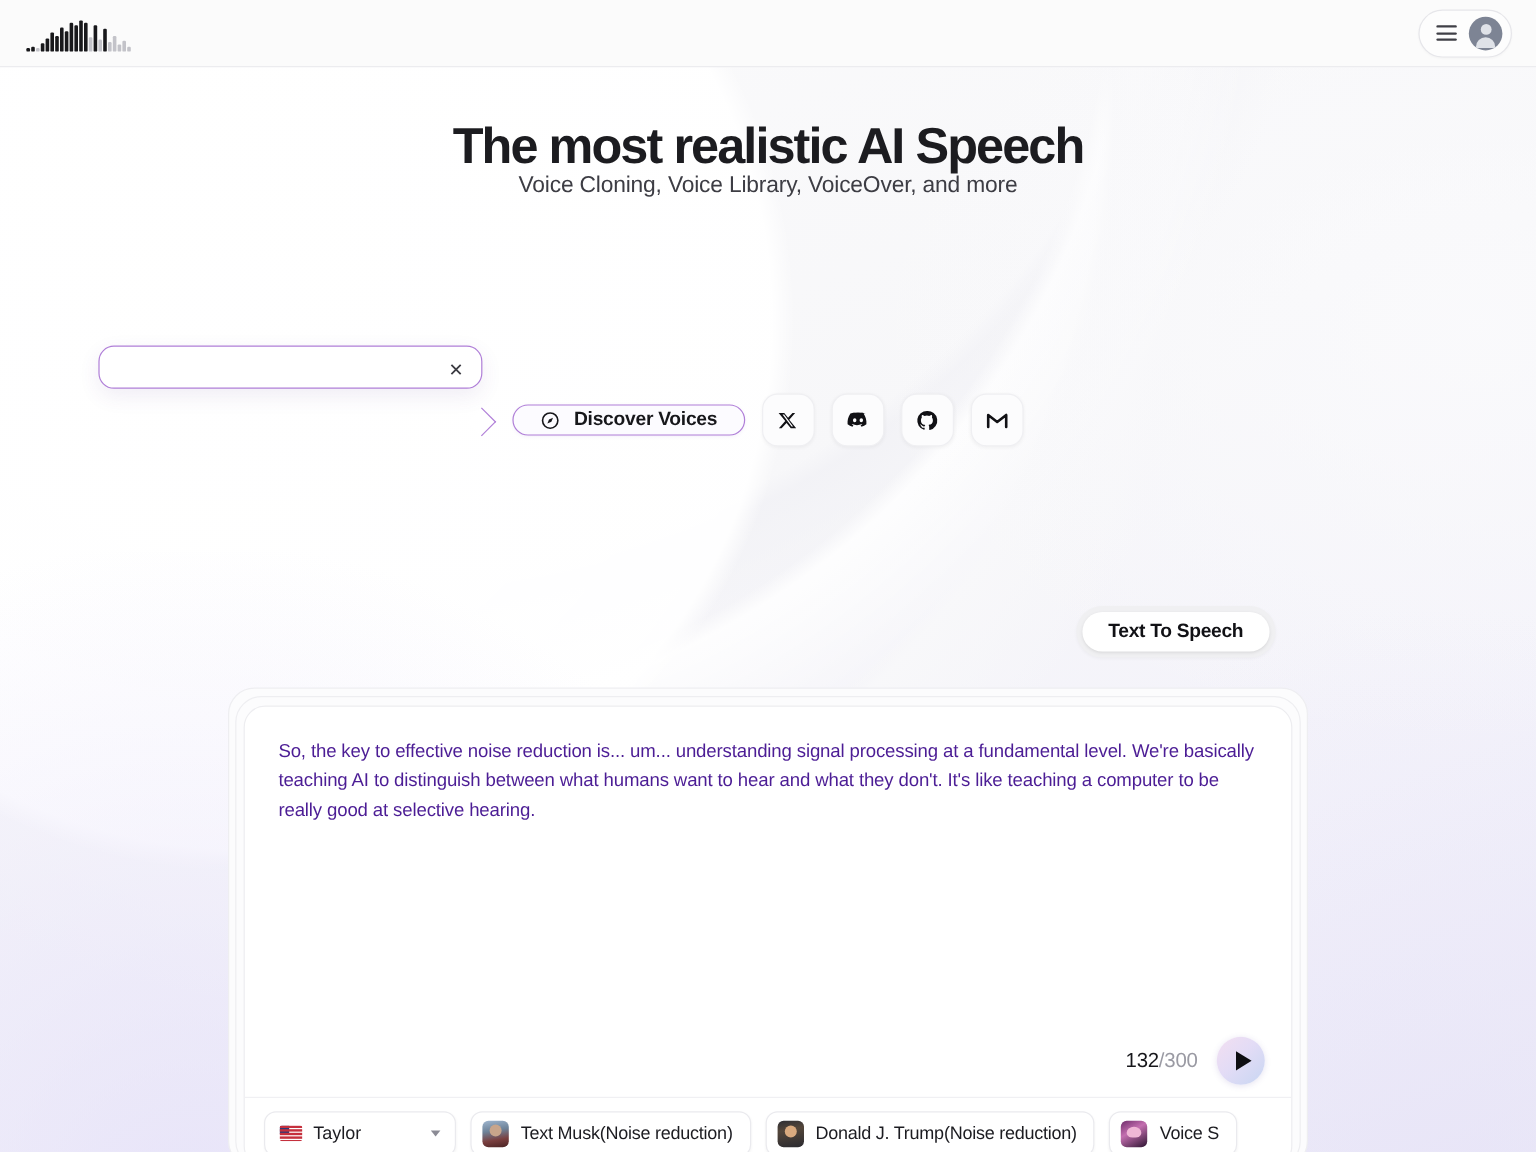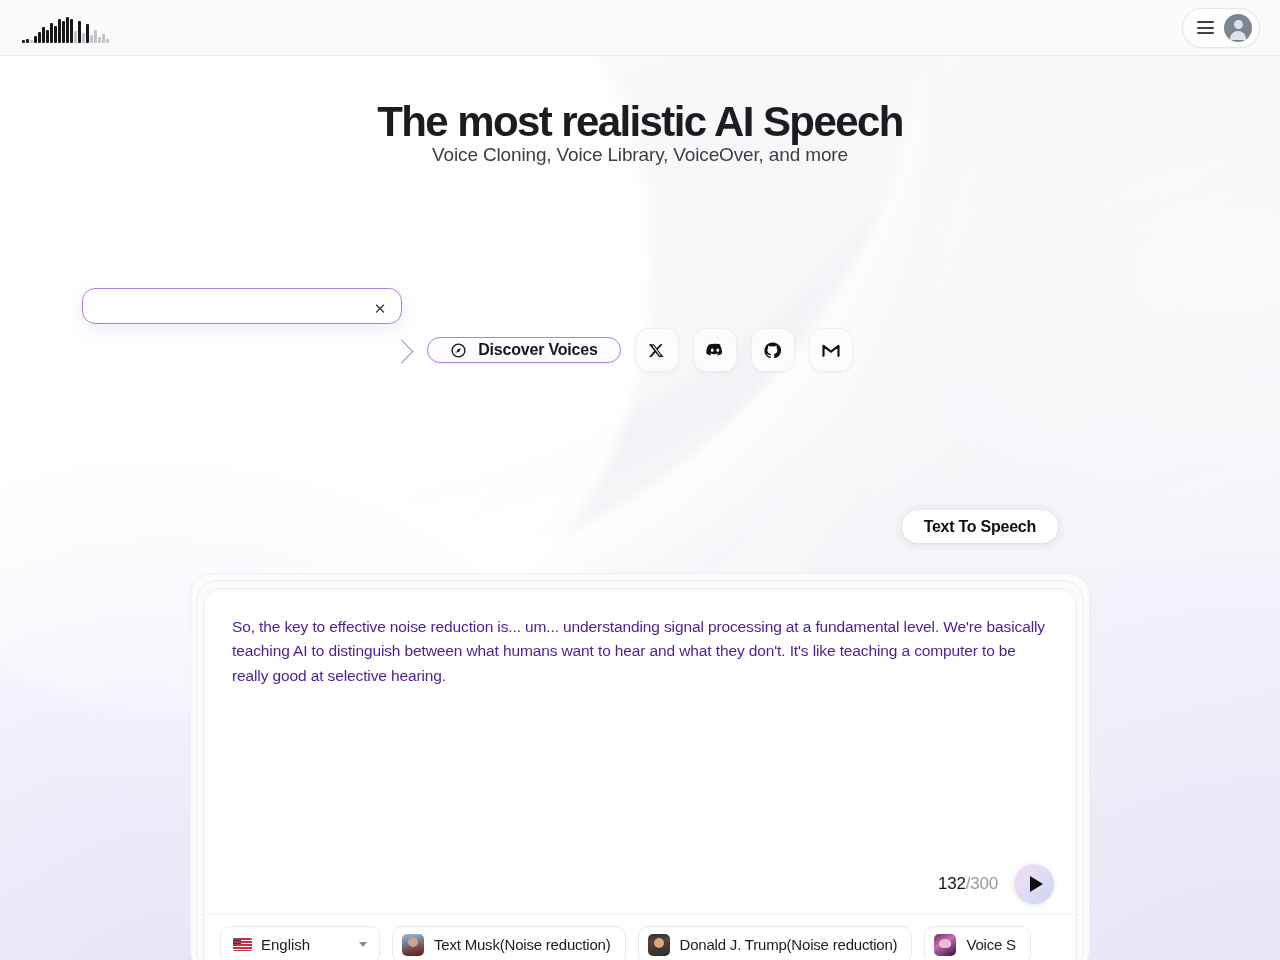--- a/index.html
+++ b/index.html
@@ -536,21 +536,21 @@
       <div id="lang-select">
         <span class="left">
           <span class="flag-us">
             <span class="canton"></span>
             <span class="stripe" style="top:0"></span>
             <span class="stripe" style="top:3px"></span>
             <span class="stripe" style="top:6px"></span>
             <span class="stripe" style="top:9px"></span>
             <span class="stripe" style="top:11.5px"></span>
           </span>
-          <span>English</span>
+          <span>Taylor</span>
         </span>
         <span class="chev"></span>
       </div>
 
       <div class="voice-chip">
         <span class="voice-av av-elon"></span>
         <span>Text Musk(Noise reduction)</span>
       </div>
 
       <div class="voice-chip">

